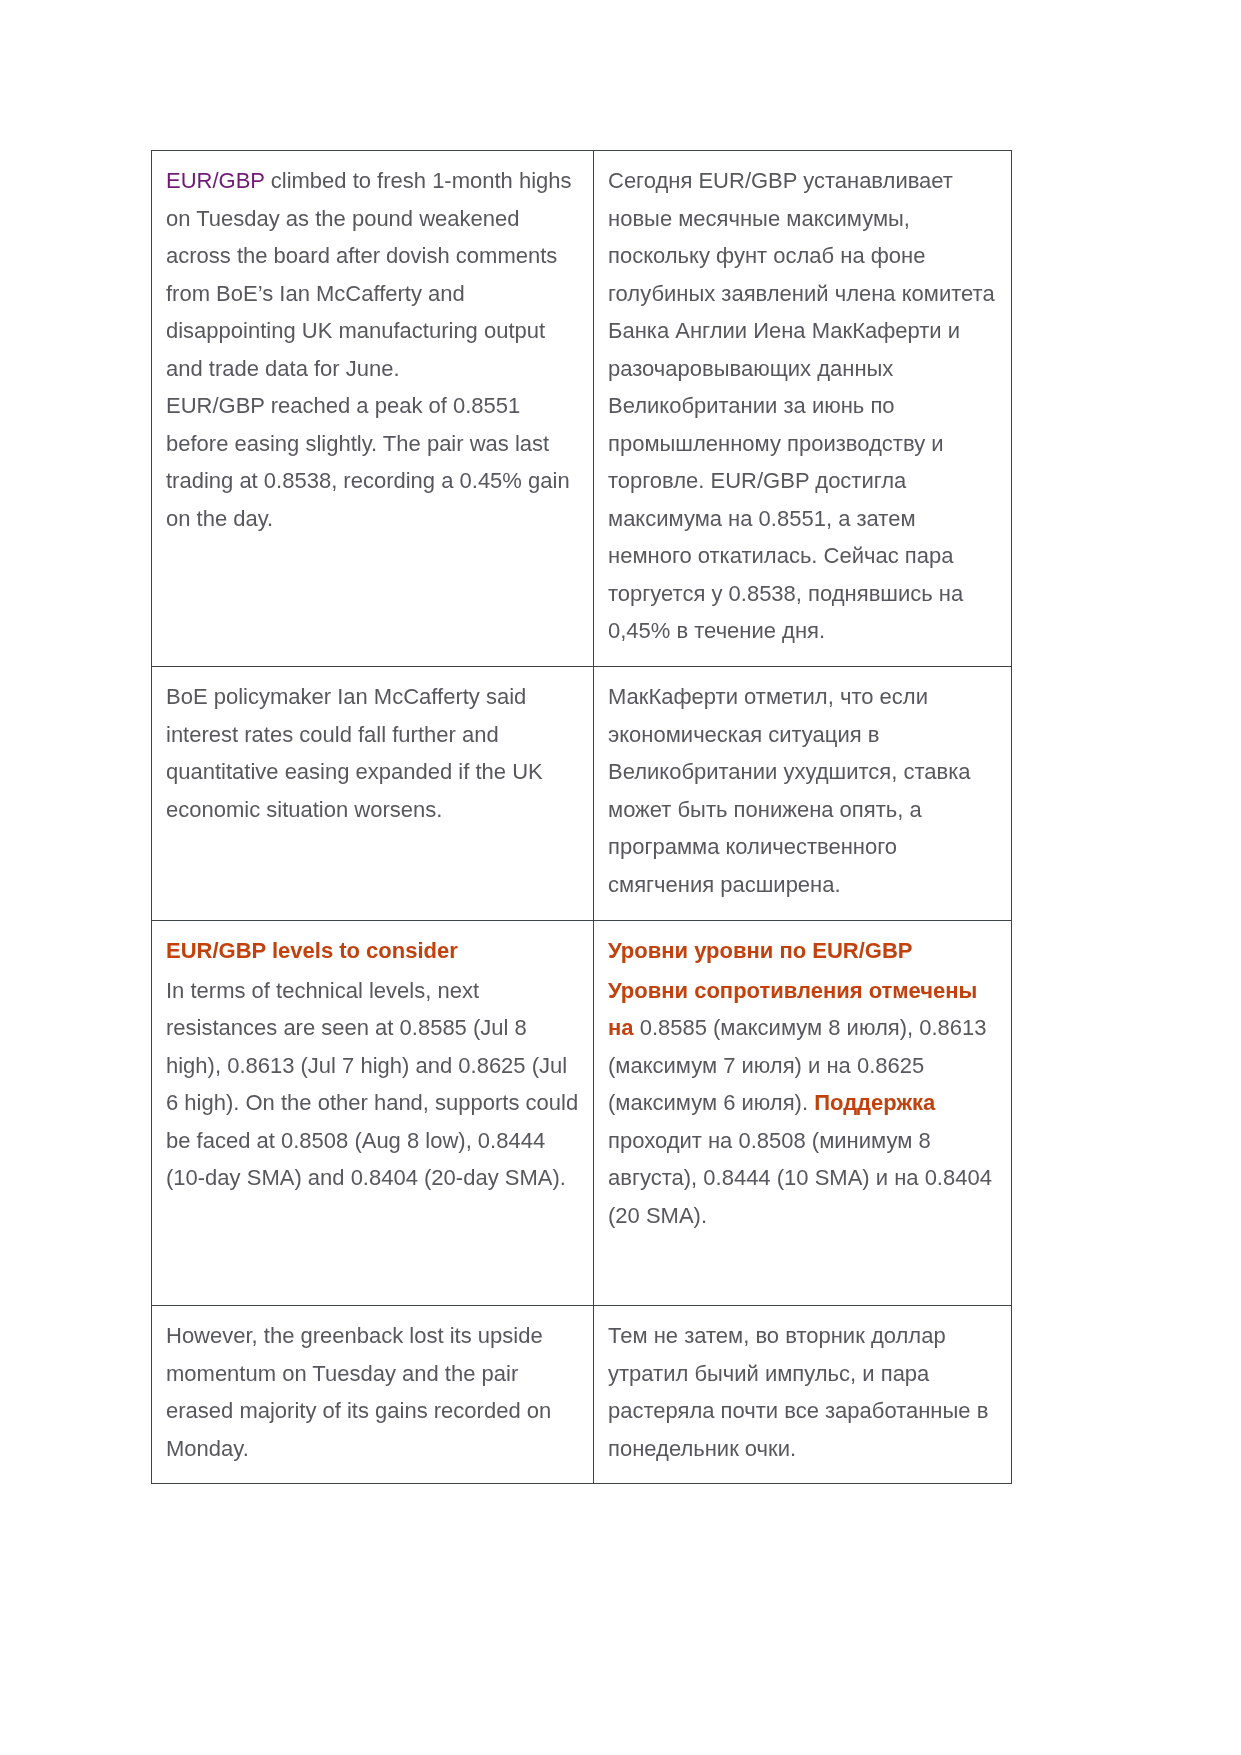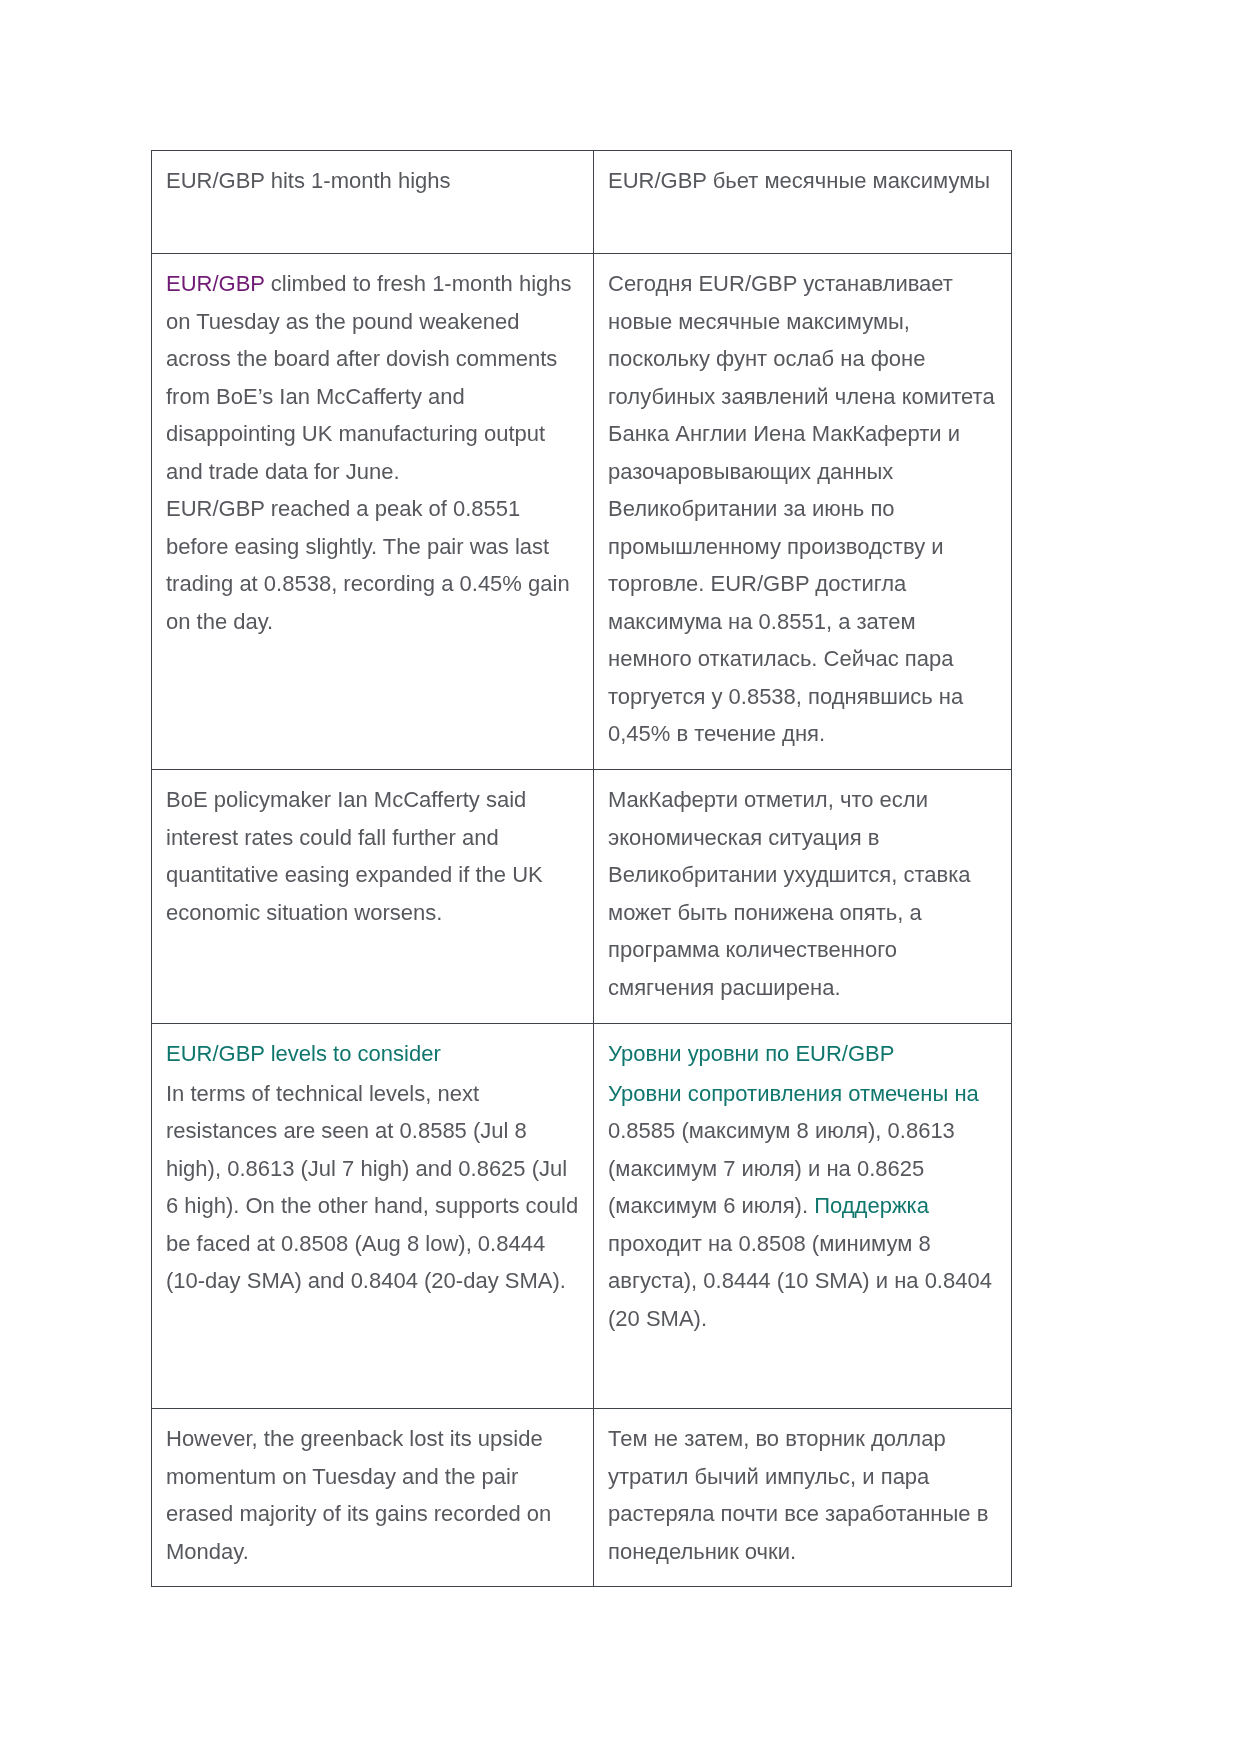--- a/index.html
+++ b/index.html
@@ -46,36 +46,32 @@
   }
   tr.r-header { height: 103px; }
   tr.r-1 { height: 516px; }
   tr.r-2 { height: 254px; }
   tr.r-3 { height: 385px; }
   tr.r-4 { height: 146px; }
   .para { margin: 0; }
   .para.spaced { margin-top: 2px; }
   .seg-normal { color: #56585d; }
   .seg-dark { color: #701a75; }
-  .seg-bold { color: #0f766e; font-weight: normal; }
+  .seg-bold { color: #c2410c; font-weight: bold; }
 </style>
 </head>
 <body>
 
 <div class="doc-page">
   <table class="translation-table">
     <colgroup>
       <col style="width:442px">
       <col style="width:418px">
     </colgroup>
     <tbody>
-      <tr class="r-header">
-        <td class="header-cell">EUR/GBP hits 1-month highs</td>
-        <td class="header-cell">EUR/GBP бьет месячные максимумы</td>
-      </tr>
       <tr class="r-1">
         <td>
             <div class="para"><span class="seg-dark">EUR/GBP</span><span class="seg-normal"> climbed to fresh 1-month highs on Tuesday as the pound weakened across the board after dovish comments from BoE’s Ian McCafferty and disappointing UK manufacturing output and trade data for June.</span></div>
             <div class="para"><span class="seg-normal">EUR/GBP reached a peak of 0.8551 before easing slightly. The pair was last trading at 0.8538, recording a 0.45% gain on the day.</span></div>
           </td>
         <td>
             <div class="para"><span class="seg-normal">Сегодня EUR/GBP устанавливает новые месячные максимумы, поскольку фунт ослаб на фоне голубиных заявлений члена комитета Банка Англии Иена МакКаферти и разочаровывающих данных Великобритании за июнь по промышленному производству и торговле. EUR/GBP достигла максимума на 0.8551, а затем немного откатилась. Сейчас пара торгуется у 0.8538, поднявшись на 0,45% в течение дня.</span></div>
           </td>
       </tr>
       <tr class="r-2">

